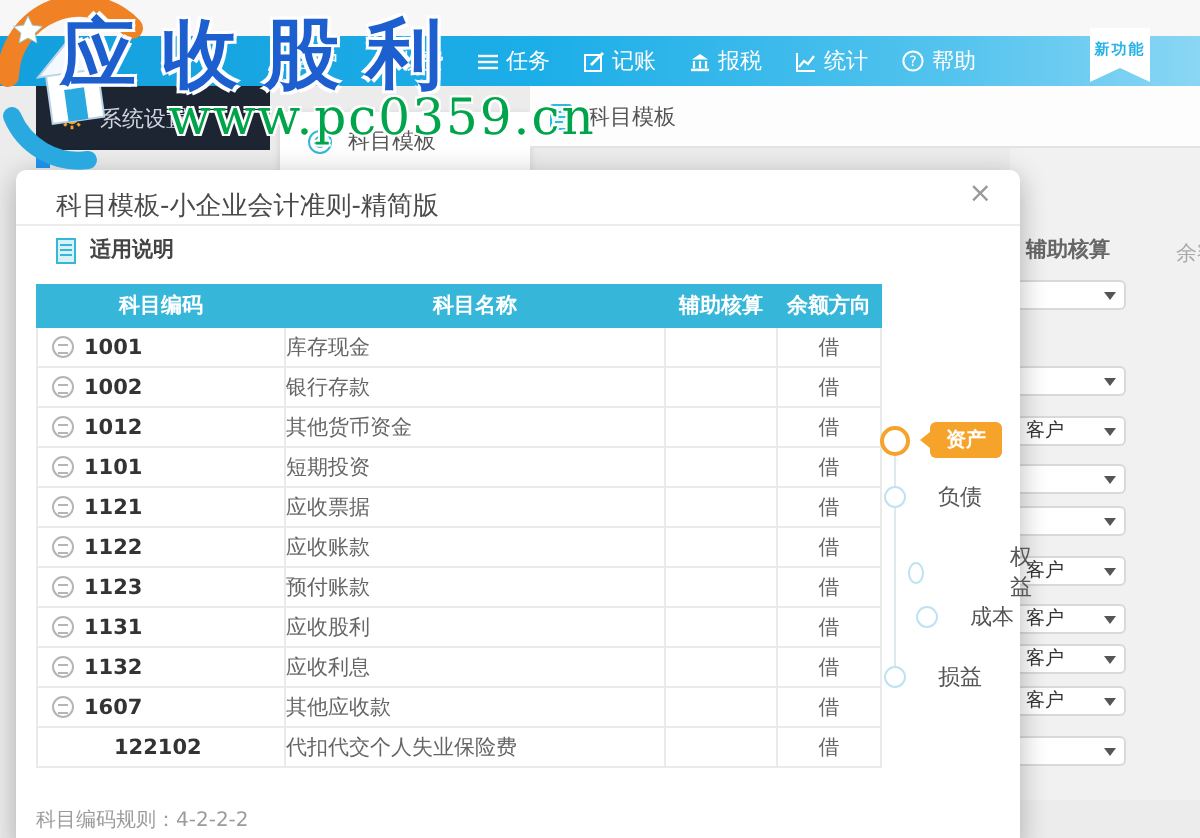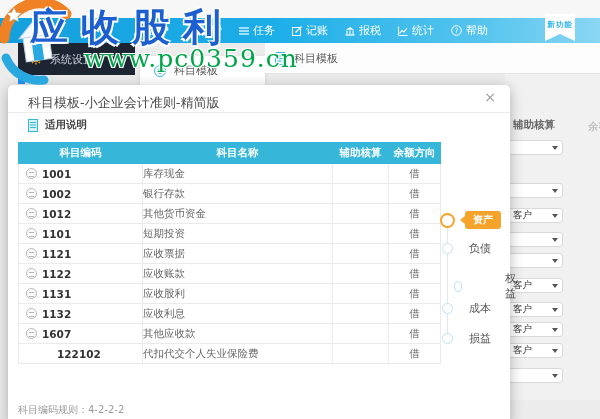--- a/index.html
+++ b/index.html
@@ -344,20 +344,31 @@
               </div>
             </td>
             <td class="td-name">应收账款</td>
             <td></td>
             <td class="td-dir">借</td>
           </tr>
           <tr>
             <td class="td-code">
               <div class="code-wrap">
                 <span class="subject-icon"></span>
+                <span>1123</span>
+              </div>
+            </td>
+            <td class="td-name">预付账款</td>
+            <td></td>
+            <td class="td-dir">借</td>
+          </tr>
+          <tr>
+            <td class="td-code">
+              <div class="code-wrap">
+                <span class="subject-icon"></span>
                 <span>1131</span>
               </div>
             </td>
             <td class="td-name">应收股利</td>
             <td></td>
             <td class="td-dir">借</td>
           </tr>
           <tr>
             <td class="td-code">
               <div class="code-wrap">
@@ -402,21 +413,21 @@
             <span class="badge">资产</span>
           </div>
           <div class="step" style="top: 156px; left: 2px;">
             <span class="circ"></span>
             <span class="slabel">负债</span>
           </div>
           <div class="step" style="top: 186px; left: 14px; gap: 24px;">
             <span class="circ"></span>
             <span class="slabel">权益</span>
           </div>
-          <div class="step" style="top: 216px; left: 2px;">
+          <div class="step" style="top: 216px; left: 18px;">
             <span class="circ"></span>
             <span class="slabel">成本</span>
           </div>
           <div class="step" style="top: 246px; left: 2px;">
             <span class="circ"></span>
             <span class="slabel">损益</span>
           </div>
         </div>
     </div>
   </div>

